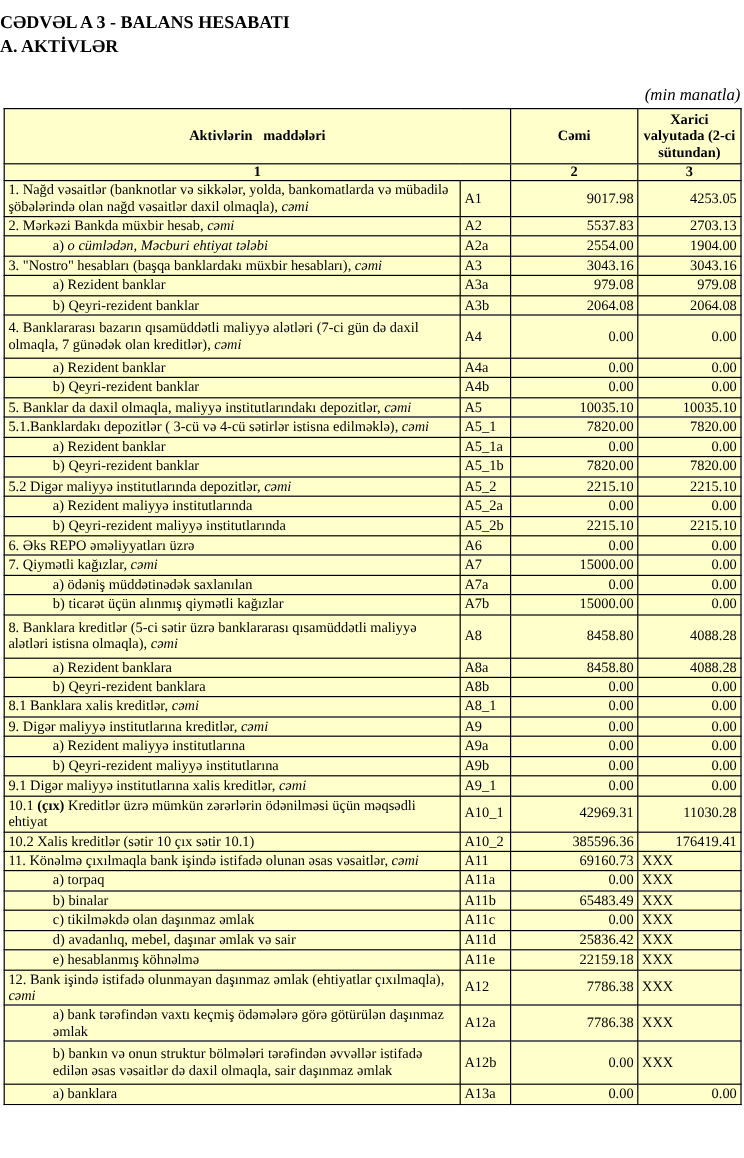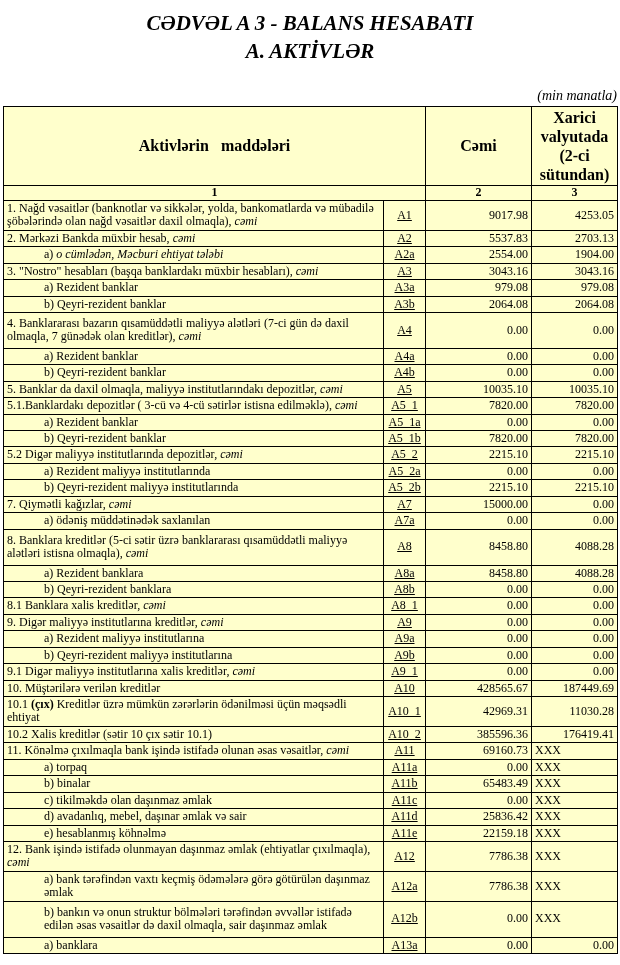--- a/index.html
+++ b/index.html
@@ -1,44 +1,44 @@
 <!DOCTYPE html>
 <html><head>
 <meta charset="utf-8">
 <style>
   html, body { margin:0; padding:0; background:#ffffff; }
   body {
     width:620px;
     font-family:"Liberation Serif","DejaVu Serif",serif;
     color:#000;
   }
-  .title-block { text-align:center; font-weight:bold; font-size:21px; line-height:1.35; padding-top:9px;font-style:italic; }
+  .title-block { font-weight:bold; font-size:15px; line-height:1.35; padding-top:9px; }
   .units-note { text-align:right; font-style:italic; font-size:14px; margin:22px 3px 2px 0; }
   table.report {
     border-collapse:collapse;
     table-layout:fixed;
     width:614px;
     margin-left:3px;
   }
   table.report th, table.report td {
     border:1px solid #000;
     background:#FFFFCC;
     font-size:12px;
     line-height:1.12;
     padding:1px 3px;
     vertical-align:middle;
     overflow:hidden;
   }
   thead th { text-align:center; font-weight:bold; }
-  tr.main-header th { height:30px; font-size:16px; line-height:1.2; }
+  tr.main-header th { height:30px; font-size:12px; line-height:1.2; }
   th.items-h { white-space:pre-wrap;margin-left:24px; }
   tr.num-header th { height:12px; font-size:12px; padding:0 3px; }
   td.c-label { text-align:left; }
   td.c-label.indent { padding-left:40px; }
-  td.c-code { text-align:center;text-decoration:underline; }
+  td.c-code { text-align:left; }
   td.c-num { text-align:right; }
   td.white { background:#FFFFFF; }
   td.c-num.center { text-align:left; }
   tr.tall td { padding-top:4px; padding-bottom:4px; }
   .it { font-style:italic; }
   .bd { font-weight:bold; }
 </style>
 </head>
 <body>
 
@@ -161,29 +161,41 @@
           <td class="c-num">0.00</td>
           <td class="c-num">0.00</td>
         </tr>
         <tr>
           <td class="c-label indent"><span>b) Qeyri-rezident maliyyə institutlarında</span></td>
           <td class="c-code">A5_2b</td>
           <td class="c-num">2215.10</td>
           <td class="c-num">2215.10</td>
         </tr>
         <tr>
+          <td class="c-label"><span>6. Əks REPO əməliyyatları üzrə</span></td>
+          <td class="c-code">A6</td>
+          <td class="c-num">0.00</td>
+          <td class="c-num">0.00</td>
+        </tr>
+        <tr>
           <td class="c-label"><span>7. Qiymətli kağızlar, </span><span class="it">cəmi</span></td>
           <td class="c-code">A7</td>
           <td class="c-num">15000.00</td>
           <td class="c-num">0.00</td>
         </tr>
         <tr>
           <td class="c-label indent"><span>a) ödəniş müddətinədək saxlanılan</span></td>
           <td class="c-code">A7a</td>
           <td class="c-num">0.00</td>
+          <td class="c-num">0.00</td>
+        </tr>
+        <tr>
+          <td class="c-label indent"><span>b) ticarət üçün alınmış qiymətli kağızlar</span></td>
+          <td class="c-code">A7b</td>
+          <td class="c-num">15000.00</td>
           <td class="c-num">0.00</td>
         </tr>
         <tr class="tall">
           <td class="c-label"><span>8. Banklara kreditlər (5-ci sətir üzrə banklararası qısamüddətli maliyyə alətləri istisna olmaqla), </span><span class="it">cəmi</span></td>
           <td class="c-code">A8</td>
           <td class="c-num">8458.80</td>
           <td class="c-num">4088.28</td>
         </tr>
         <tr>
           <td class="c-label indent"><span>a) Rezident banklara</span></td>
@@ -221,26 +233,20 @@
           <td class="c-num">0.00</td>
           <td class="c-num">0.00</td>
         </tr>
         <tr>
           <td class="c-label"><span>9.1 Digər maliyyə institutlarına xalis kreditlər, </span><span class="it">cəmi</span></td>
           <td class="c-code">A9_1</td>
           <td class="c-num">0.00</td>
           <td class="c-num">0.00</td>
         </tr>
         <tr>
-          <td class="c-label"><span>10. Müştərilərə verilən kreditlər</span></td>
-          <td class="c-code">A10</td>
-          <td class="c-num">428565.67</td>
-          <td class="c-num">187449.69</td>
-        </tr>
-        <tr>
           <td class="c-label"><span>10.1 </span><span class="bd">(çıx)</span><span> Kreditlər üzrə mümkün zərərlərin ödənilməsi üçün məqsədli ehtiyat</span></td>
           <td class="c-code">A10_1</td>
           <td class="c-num">42969.31</td>
           <td class="c-num">11030.28</td>
         </tr>
         <tr>
           <td class="c-label"><span>10.2 Xalis kreditlər (sətir 10 çıx sətir 10.1)</span></td>
           <td class="c-code">A10_2</td>
           <td class="c-num">385596.36</td>
           <td class="c-num">176419.41</td>

